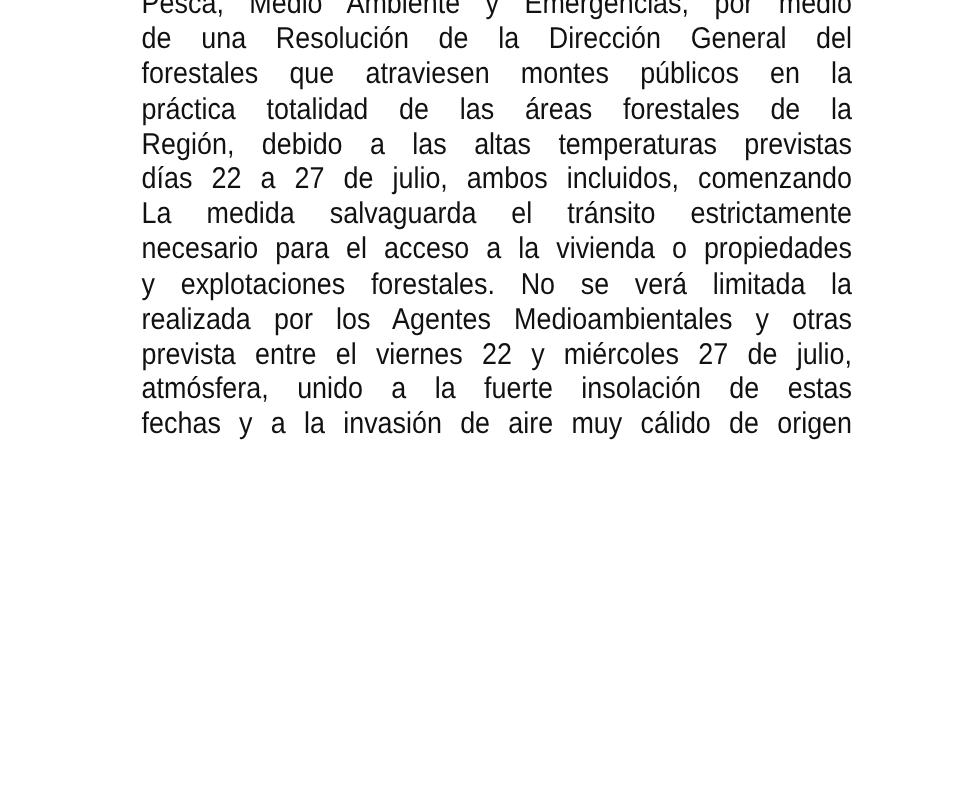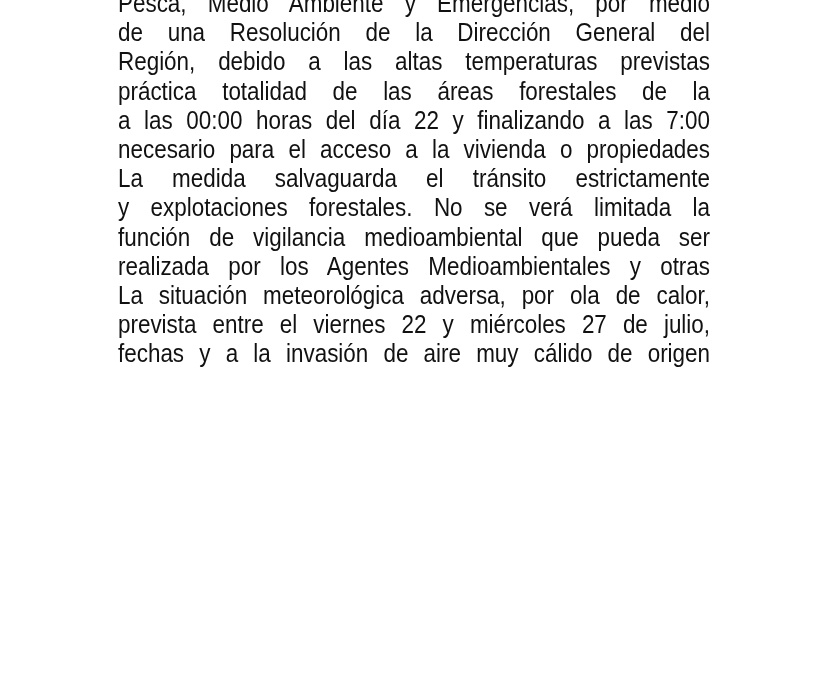--- a/index.html
+++ b/index.html
@@ -57,57 +57,57 @@
   <div class="text-block">
 
     <div>
       <span class="line">
           <span class="inner">Pesca, Medio Ambiente y Emergencias, por medio</span>
         </span>
       <span class="line">
           <span class="inner">de una Resolución de la Dirección General del</span>
         </span>
       <span class="line">
-          <span class="inner">Región, debido a las altas temperaturas previstas</span>
+          <span class="inner">forestales que atraviesen montes públicos en la</span>
         </span>
       <span class="line">
           <span class="inner">práctica totalidad de las áreas forestales de la</span>
+        </span>
+      <span class="line">
+          <span class="inner">Región, debido a las altas temperaturas previstas</span>
         </span>
     </div>
 
     <div>
       <span class="line">
-          <span class="inner">a las 00:00 horas del día 22 y finalizando a las 7:00</span>
+          <span class="inner">días 22 a 27 de julio, ambos incluidos, comenzando</span>
         </span>
     </div>
 
     <div>
       <span class="line">
+          <span class="inner">La medida salvaguarda el tránsito estrictamente</span>
+        </span>
+      <span class="line">
           <span class="inner">necesario para el acceso a la vivienda o propiedades</span>
         </span>
       <span class="line">
-          <span class="inner">La medida salvaguarda el tránsito estrictamente</span>
-        </span>
-      <span class="line">
           <span class="inner">y explotaciones forestales. No se verá limitada la</span>
-        </span>
-      <span class="line">
-          <span class="inner">función de vigilancia medioambiental que pueda ser</span>
         </span>
       <span class="line">
           <span class="inner">realizada por los Agentes Medioambientales y otras</span>
         </span>
     </div>
 
     <div>
       <span class="line">
-          <span class="inner">La situación meteorológica adversa, por ola de calor,</span>
+          <span class="inner">prevista entre el viernes 22 y miércoles 27 de julio,</span>
         </span>
       <span class="line">
-          <span class="inner">prevista entre el viernes 22 y miércoles 27 de julio,</span>
+          <span class="inner">atmósfera, unido a la fuerte insolación de estas</span>
         </span>
       <span class="line">
           <span class="inner">fechas y a la invasión de aire muy cálido de origen</span>
         </span>
     </div>
 
   </div>
 </div>
 
 </body></html>

